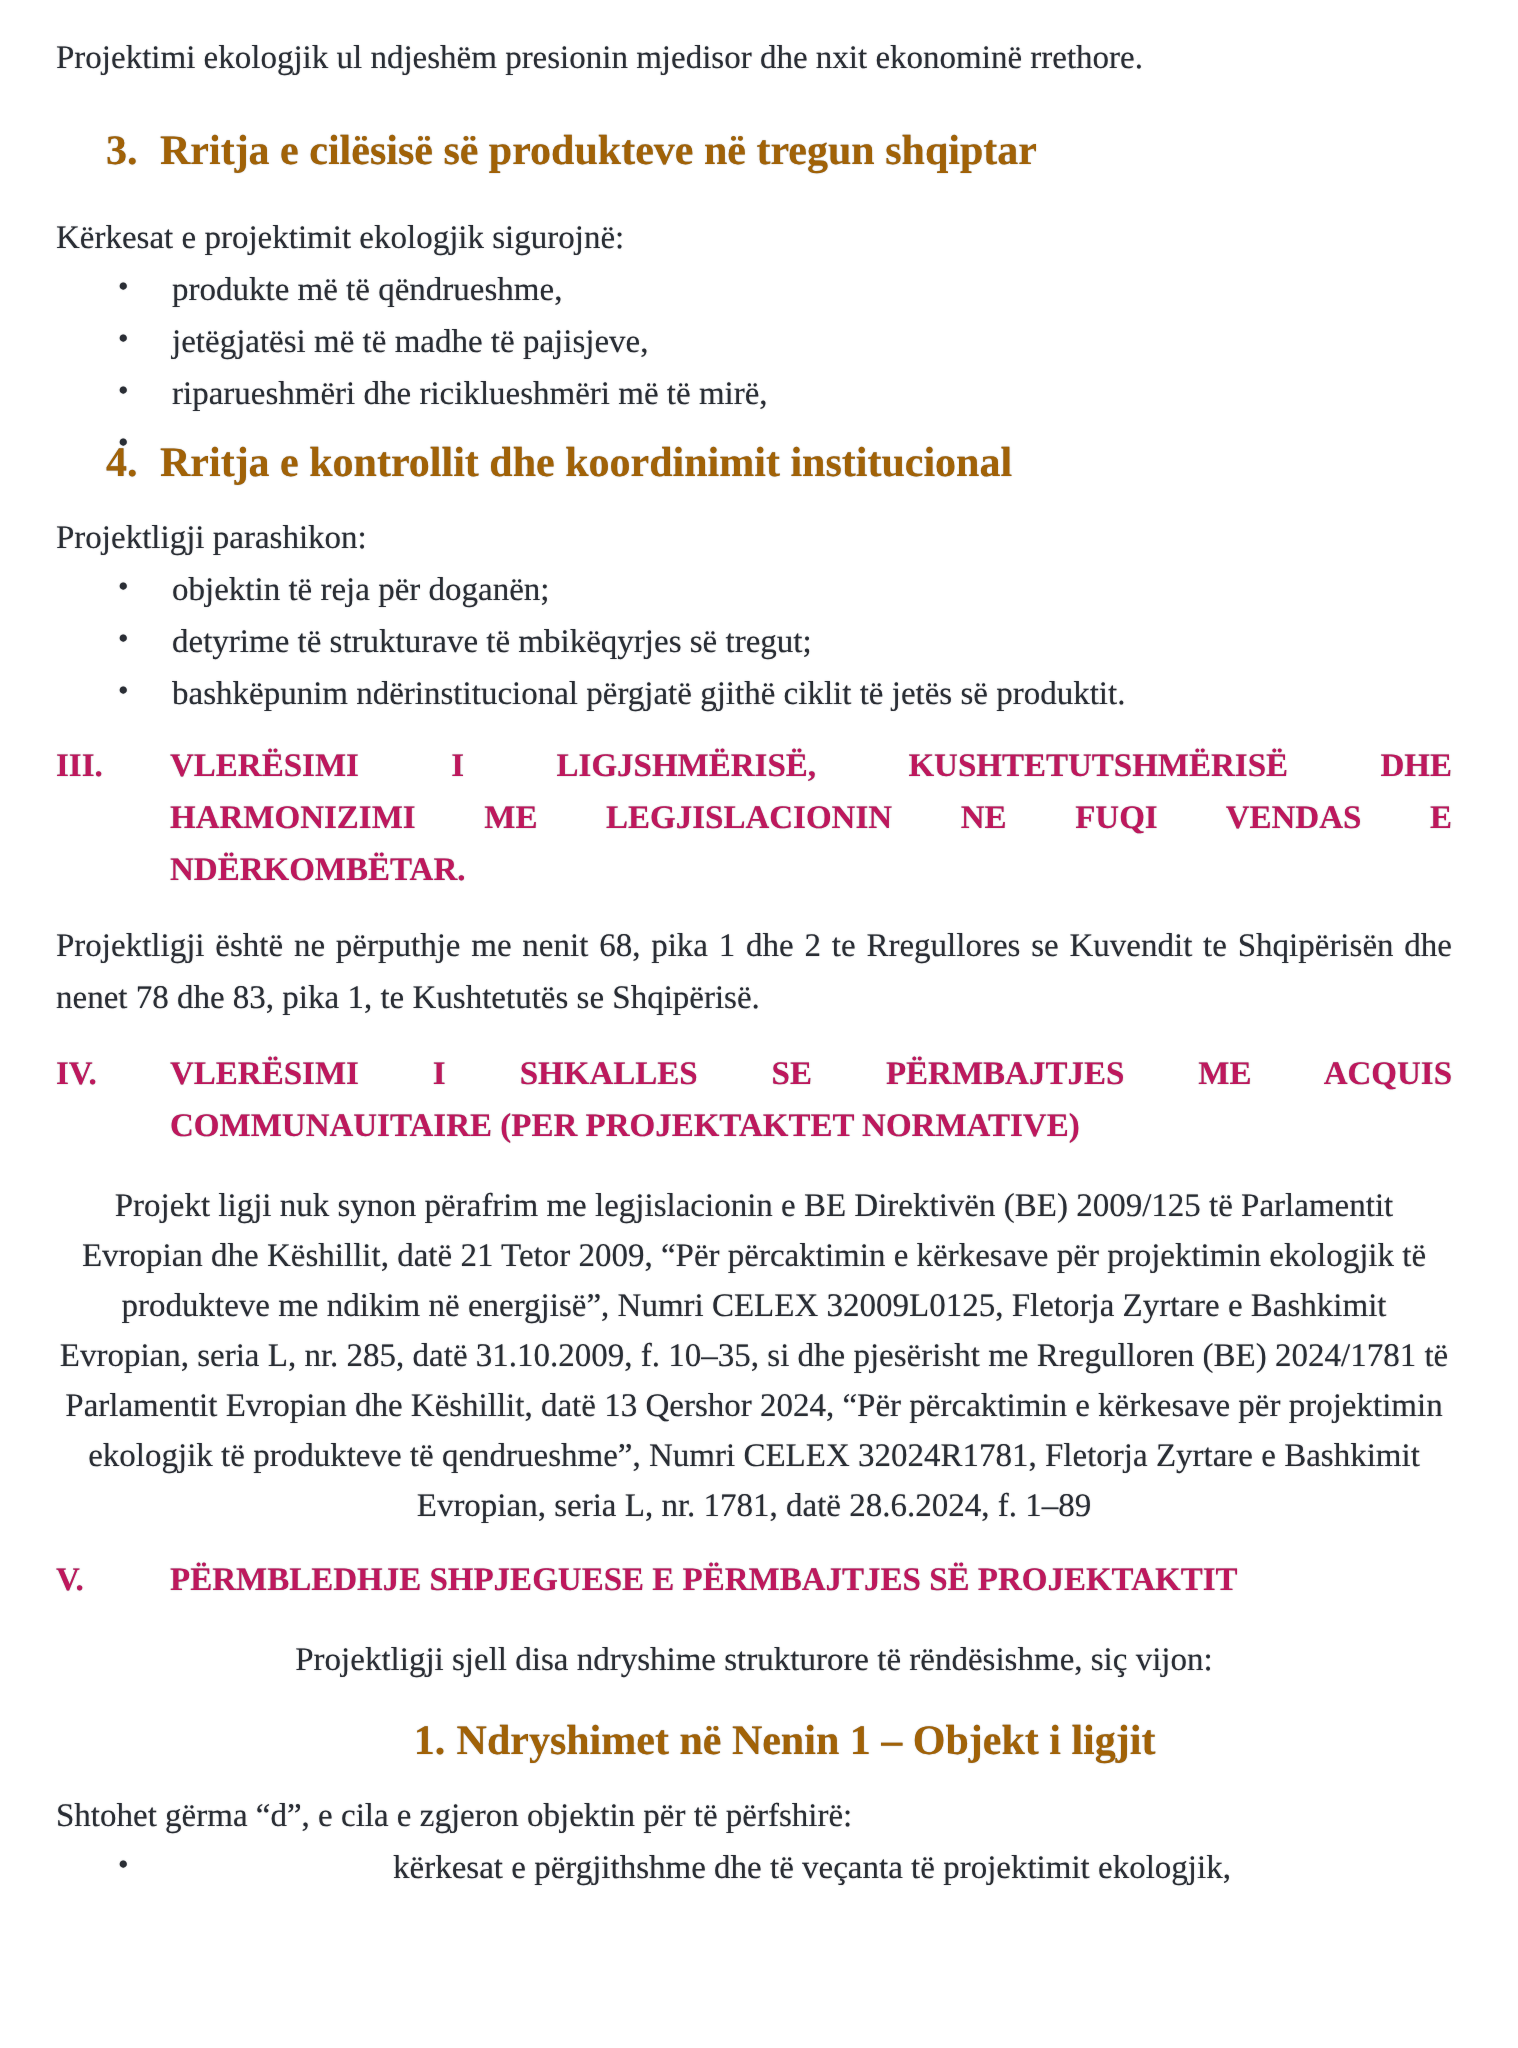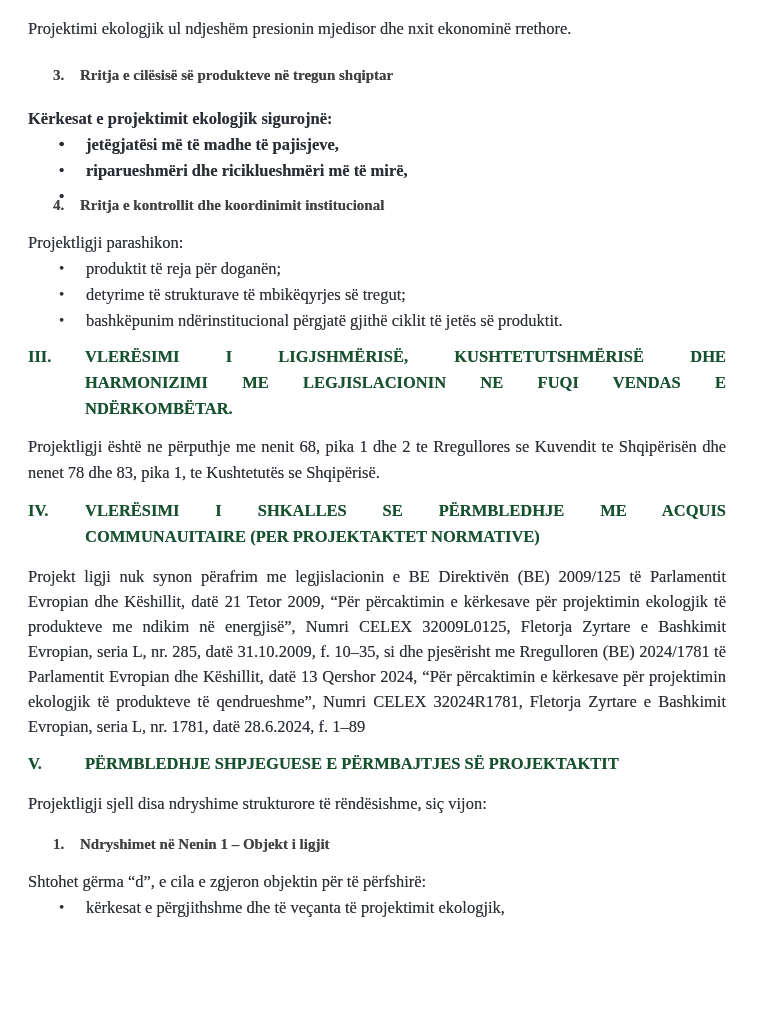--- a/index.html
+++ b/index.html
@@ -24,24 +24,24 @@
     line-height: 26px;
     color: #2a2e35;
   }
   .just { text-align: justify; }
   .soft { text-shadow: 0 0 0.6px rgba(42,46,53,0.55); }
 
   
   .sub-heading {
     margin: 0;
     padding-left: 25px;
-    font-size: 15px;
+    font-size: 21px;
     line-height: 26px;
     font-weight: 700;
-    color: #404040;
+    color: #a16207;
   }
   .sub-heading .num { display: inline-block; min-width: 27px; }
 
   
   ul.bullets {
     list-style: none;
     margin: 0; padding: 0;
   }
   ul.bullets li {
     position: relative;
@@ -53,84 +53,84 @@
   ul.bullets li .dot {
     position: absolute;
     left: 31px; top: -1px;
     font-size: 15px;
   }
 
   
   .roman {
     display: flex;
     font-weight: 700;
-    color: #14532d;
+    color: #be185d;
     font-size: 16.5px;
     line-height: 26px;
   }
   .roman .rnum { flex: 0 0 57px; }
   .roman .rtext { flex: 1 1 auto; min-width: 0; }
   .roman .rline { text-align: justify; text-align-last: justify; }
   .roman .rline:last-child { text-align-last: left; }
   .mt8  { margin-top: 8px; }
   .mt10 { margin-top: 10px; }
   .mt12 { margin-top: 12px; }
-  .mt14 { margin-top: 14px; }
+  .mt14 { margin-top: 14px; text-align: center; }
   .mt16 { margin-top: 16px; }
-  .mt18 { margin-top: 18px; font-weight: bold; }
+  .mt18 { margin-top: 18px; }
   .mt20 { margin-top: 20px; }
   .lh25 { line-height: 25px; }
 </style>
 </head>
 <body>
 
 <div class="page">
 
   <p class="body-text soft">Projektimi ekologjik ul ndjeshëm presionin mjedisor dhe nxit ekonominë rrethore.</p>
 
   <h3 class="sub-heading soft mt20">
     <span class="num">3.</span><span>Rritja e cilësisë së produkteve në tregun shqiptar</span>
   </h3>
 
   <p class="body-text soft mt18">Kërkesat e projektimit ekologjik sigurojnë:</p>
 
   <ul class="bullets soft mt18">
-      <li><span class="dot">•</span></li>
+      <li><span class="dot">•</span><span>produkte më të qëndrueshme,</span></li>
       <li><span class="dot">•</span><span>jetëgjatësi më të madhe të pajisjeve,</span></li>
       <li><span class="dot">•</span><span>riparueshmëri dhe riciklueshmëri më të mirë,</span></li>
       <li><span class="dot">•</span></li>
     </ul>
 
   <h3 class="sub-heading soft mt8">
     <span class="num">4.</span><span>Rritja e kontrollit dhe koordinimit institucional</span>
   </h3>
 
   <p class="body-text soft mt12">Projektligji parashikon:</p>
 
   <ul class="bullets soft mt16">
-      <li><span class="dot">•</span><span>produktit të reja për doganën;</span></li>
+      <li><span class="dot">•</span><span>objektin të reja për doganën;</span></li>
       <li><span class="dot">•</span><span>detyrime të strukturave të mbikëqyrjes së tregut;</span></li>
       <li><span class="dot">•</span><span>bashkëpunim ndërinstitucional përgjatë gjithë ciklit të jetës së produktit.</span></li>
     </ul>
 
   <div class="roman soft mt10">
     <span class="rnum">III.</span>
     <div class="rtext">
         <div class="rline">VLERËSIMI I LIGJSHMËRISË, KUSHTETUTSHMËRISË DHE</div>
         <div class="rline">HARMONIZIMI ME LEGJISLACIONIN NE FUQI VENDAS E</div>
         <div class="rline">NDËRKOMBËTAR.</div>
       </div>
   </div>
 
   <p class="body-text soft just mt12">Projektligji është ne përputhje me nenit 68, pika 1 dhe 2 te Rregullores se Kuvendit te Shqipërisën dhe nenet 78 dhe 83, pika 1, te Kushtetutës se Shqipërisë.</p>
 
   <div class="roman soft mt12">
     <span class="rnum">IV.</span>
     <div class="rtext">
-        <div class="rline">VLERËSIMI I SHKALLES SE PËRMBLEDHJE ME ACQUIS</div>
+        <div class="rline">VLERËSIMI I SHKALLES SE PËRMBAJTJES ME ACQUIS</div>
         <div class="rline">COMMUNAUITAIRE (PER PROJEKTAKTET NORMATIVE)</div>
       </div>
   </div>
 
   <p class="body-text soft just lh25 mt14">Projekt ligji nuk synon përafrim me legjislacionin e BE Direktivën (BE) 2009/125 të Parlamentit Evropian dhe Këshillit, datë 21 Tetor 2009, “Për përcaktimin e kërkesave për projektimin ekologjik të produkteve me ndikim në energjisë”, Numri CELEX 32009L0125, Fletorja Zyrtare e Bashkimit Evropian, seria L, nr. 285, datë 31.10.2009, f. 10–35,  si dhe pjesërisht me Rregulloren (BE) 2024/1781 të Parlamentit Evropian dhe Këshillit, datë 13 Qershor 2024, “Për përcaktimin e kërkesave për projektimin ekologjik të produkteve të qendrueshme”, Numri CELEX 32024R1781, Fletorja Zyrtare e Bashkimit Evropian, seria L, nr. 1781, datë 28.6.2024, f. 1–89</p>
 
   <div class="roman soft mt12">
     <span class="rnum">V.</span>
     <div class="rtext">
         <div class="rline">PËRMBLEDHJE SHPJEGUESE E PËRMBAJTJES SË PROJEKTAKTIT</div>

